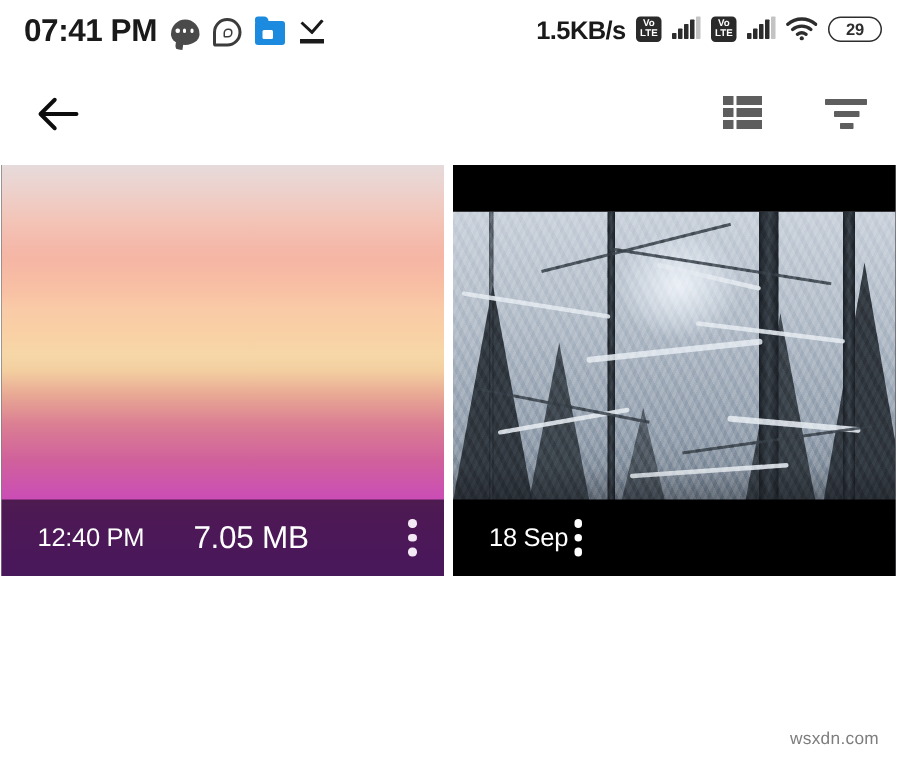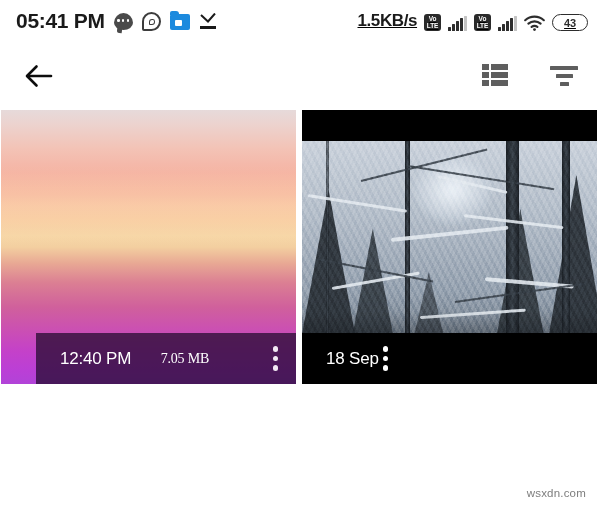--- a/index.html
+++ b/index.html
@@ -32,23 +32,22 @@
   }
   .status-clock {
     font-size: 21px;
     font-weight: bold;
     color: #1a1a1a;
     letter-spacing: -0.3px;
     white-space: nowrap;
   }
   .status-right {
     display: flex;
-    align-items: flex-end;
+    align-items: flex-start;
     gap: 7px;
-    text-decoration: underline;
   }
   .net-speed {
     font-size: 17px;
     font-weight: bold;
     color: #1a1a1a;
     white-space: nowrap;
     letter-spacing: -0.4px;
   }
 
   
@@ -399,37 +398,36 @@
   .card-info {
     position: absolute;
     left: 0; right: 0; bottom: 0;
     height: 51px;
     display: flex;
     align-items: center;
     z-index: 6;
     padding: 0 14px 0 24px;
     box-sizing: border-box;
   }
-  .card-info.overlay-dark { background: rgba(30,8,42,0.72); margin-left: 35px; }
+  .card-info.overlay-dark { background: rgba(30,8,42,0.72); }
   .card-info.overlay-black { background: #000000; }
   .card-time {
     font-size: 17px;
     color: #ffffff;
     white-space: nowrap;
     letter-spacing: -0.2px;
   }
   .card-size {
-    font-size: 14px;
+    font-size: 21px;
     color: #ffffff;
     white-space: nowrap;
     letter-spacing: -0.2px;
     margin-left: auto;
     margin-right: auto;
     padding-right: 30px;
-    font-family: Liberation Serif, serif;
   }
   .kebab {
     display: flex;
     flex-direction: column;
     gap: 4px;
     align-items: center;
     cursor: pointer;
     flex: 0 0 auto;
     padding: 3px 4px;
   }
@@ -451,21 +449,21 @@
     color: #7d7d7d;
     letter-spacing: 0.2px;
   }
 </style>
 </head>
 <body>
 
 <div class="status-bar">
 
   <div class="status-left">
-    <div class="status-clock">05:41 PM</div>
+    <div class="status-clock">07:41 PM</div>
 
     <span class="ic">
       <span class="chat-bubble" style="position:relative;display:inline-block">
         <span class="chat-dots">
             <i></i>
             <i></i>
             <i></i>
           </span>
       </span>
     </span>
@@ -516,21 +514,21 @@
     <span class="wifi-icon">
       <svg viewBox="0 0 21 16" xmlns="http://www.w3.org/2000/svg">
         <path d="M1.2 5.2 A14 14 0 0 1 19.8 5.2" fill="none" stroke="#2d2d2d" stroke-width="2.2" stroke-linecap="round"></path>
         <path d="M4.4 8.6 A9.4 9.4 0 0 1 16.6 8.6" fill="none" stroke="#2d2d2d" stroke-width="2.2" stroke-linecap="round"></path>
         <path d="M7.6 11.9 A5 5 0 0 1 13.4 11.9" fill="none" stroke="#2d2d2d" stroke-width="2.2" stroke-linecap="round"></path>
         <circle cx="10.5" cy="14.6" r="1.4" fill="#2d2d2d"></circle>
       </svg>
     </span>
 
     <span class="battery">
-      <span class="battery-text">43</span>
+      <span class="battery-text">29</span>
     </span>
   </div>
 </div>
 
 <div class="app-bar">
 
   <span class="back-arrow">
     <svg viewBox="0 0 30 30" xmlns="http://www.w3.org/2000/svg">
       <line x1="3.5" y1="15" x2="27" y2="15" stroke="#0d0d0d" stroke-width="2.6" stroke-linecap="round"></line>
       <polyline points="12.5,5.5 3,15 12.5,24.5" fill="none" stroke="#0d0d0d" stroke-width="2.6" stroke-linecap="round" stroke-linejoin="round"></polyline>

